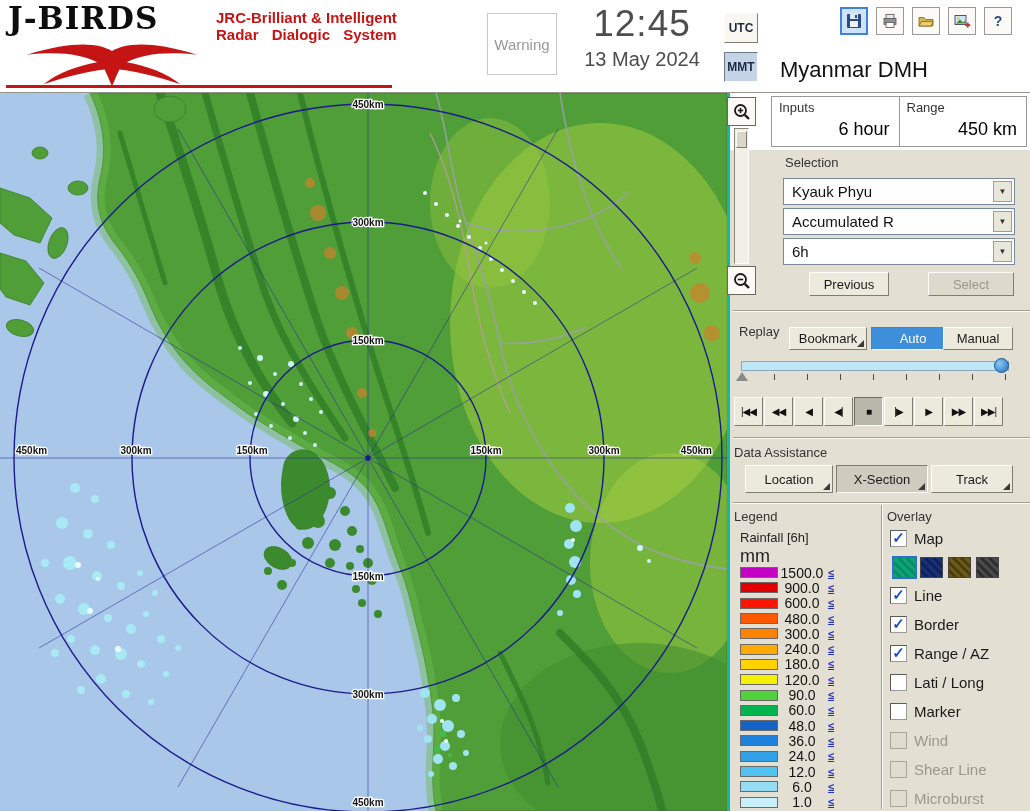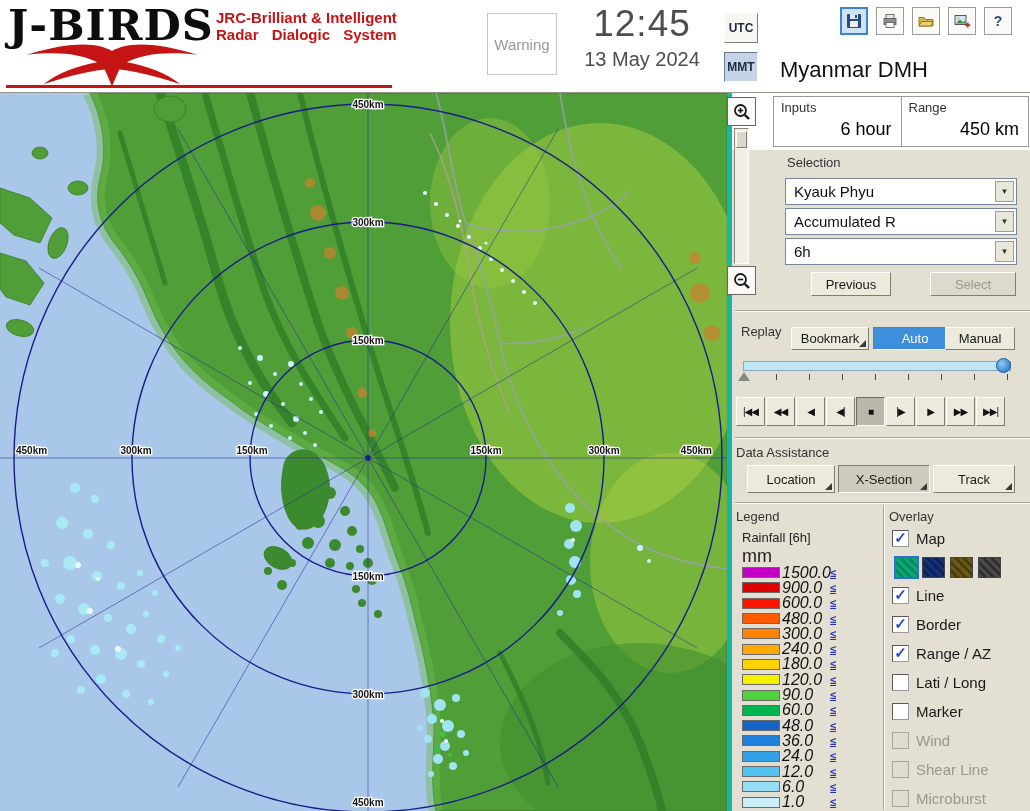--- a/index.html
+++ b/index.html
@@ -1,21 +1,21 @@
 <!DOCTYPE html>
 <html><head>
 <meta charset="utf-8">
 <style>
   * { margin:0; padding:0; box-sizing:border-box; }
   html,body { width:1030px; height:811px; }
   body { position:relative; overflow:hidden; background:#fff; font-family:"Liberation Sans",sans-serif; font-size:13px; color:#1a1a1a; }
 
   
   .header { position:absolute; left:0; top:0; width:1030px; height:93px; background:#fff; border-bottom:1px solid #979489; z-index:6; }
-  .logo-title { position:absolute; left:8px; top:0px; font-family:"DejaVu Serif",serif; font-weight:bold; font-size:43px; color:#0d0d0d; letter-spacing:1px; }
+  .logo-title { position:absolute; left:8px; top:0px; font-family:"DejaVu Serif",serif; font-weight:bold; font-size:31px; color:#0d0d0d; letter-spacing:1px; }
   .logo-sub { position:absolute; left:216px; top:9px; color:#c51414; font-weight:bold; font-size:15px; line-height:17px; white-space:nowrap; }
   .logo-sub .l2 { word-spacing:9px; }
   .eagle { position:absolute; left:14px; top:40px; }
   .logo-underline { position:absolute; left:6px; top:85px; width:386px; height:3px; background:#c51414; }
 
   .warning-box { position:absolute; left:487px; top:13px; width:70px; height:62px; background:#fff; border:1px solid #c9c9c9; display:flex; align-items:center; justify-content:center; color:#999; font-size:15px; }
   .clock { position:absolute; left:562px; top:3px; width:160px; text-align:center; color:#4d4d4d; }
   .clock .time { font-size:37px; letter-spacing:1px; }
   .clock .date { font-size:20px; margin-top:3px; }
 
@@ -33,21 +33,21 @@
   .map svg { display:block; }
   .rl { font:bold 10px "Liberation Sans",sans-serif; fill:#141414; stroke:#ffffff; stroke-width:2.5px; paint-order:stroke; }
 
   
   .zoom-btn { position:absolute; left:727px; width:29px; height:29px; background:#fbfaf6; border:1px solid #6a685e; display:flex; align-items:center; justify-content:center; padding:0; cursor:pointer; z-index:8; }
   .zoom-in { top:97px; } .zoom-out { top:266px; }
   .zoom-track { position:absolute; left:734px; top:128px; width:15px; height:136px; background:#f1efe7; border:1px solid; border-color:#8a877b #fdfcf8 #fdfcf8 #8a877b; z-index:8; }
   .zoom-thumb { position:absolute; left:1px; top:2px; width:11px; height:17px; background:#d9d6ca; border:1px solid; border-color:#fdfcf8 #7f7c70 #7f7c70 #fdfcf8; }
 
   
-  .panel { position:absolute; left:727px; top:93px; width:303px; height:718px; background:#e3e0d3; border-left:5px solid #14b8a6; }
+  .panel { position:absolute; left:727px; top:93px; width:303px; height:718px; background:#e3e0d3; border-left:3px solid #14b8a6; }
   .panel-top-white { position:absolute; left:0; top:0; width:303px; height:57px; background:#fff; }
   .inputs-box { position:absolute; left:41px; top:3px; width:256px; height:51px; background:#fff; border:1px solid #9a9a9a; display:flex; }
   .ib-cell { flex:1; } .ib-cell.first { border-right:1px solid #9a9a9a; }
   .ib-label { font-size:13px; color:#333; padding:3px 0 0 7px; }
   .ib-value { font-size:18px; color:#000; text-align:right; padding:4px 9px 0 0; }
 
   .sec-label { position:absolute; font-size:13px; color:#333; }
   .sel-label { left:55px; top:62px; }
   .dd { position:absolute; left:53px; width:232px; height:27px; background:#fff; border:1px solid #76889a; cursor:pointer; }
   .dd1{top:85px;} .dd2{top:115px;} .dd3{top:145px;}
@@ -83,21 +83,21 @@
   .da2 { left:106px; top:372px; width:92px; height:28px; }
   .da3 { left:201px; top:372px; width:82px; height:28px; }
 
   .legend-label { left:4px; top:416px; }
   .overlay-label { left:157px; top:416px; }
   .legend-title { position:absolute; left:10px; top:437px; font-size:13px; color:#222; }
   .legend-unit { position:absolute; left:10px; top:453px; font-size:18px; color:#222; }
   #legend-rows { position:absolute; left:10px; top:472px; }
   .legend-row { display:flex; align-items:center; height:15.3px; }
   .legend-swatch { width:38px; height:11px; border:1px solid #6a6a6a; }
-  .legend-value { width:44px; text-align:left; font-size:16px; color:#111; margin-left:2px;font-style:italic; }
+  .legend-value { width:44px; text-align:center; font-size:14px; color:#111; margin-left:2px; }
   .legend-leq { font-size:11px; font-weight:bold; color:#2330c0; margin-left:4px; text-decoration:underline; }
 
   #overlay-list { position:absolute; left:160px; top:431px; width:142px; }
   .ov-row { display:flex; align-items:center; height:29px; cursor:pointer; }
   .ov-row.disabled { cursor:default; }
   .cb { width:17px; height:17px; background:#fff; border:1px solid #9a9a9a; border-top-color:#5a5a5a; border-left-color:#5a5a5a; margin-right:7px; font-size:15px; line-height:14px; color:#1b49d8; font-weight:bold; text-align:center; flex:none; }
   .cb.dis { background:#dedbcf; border-color:#a8a59a; }
   .ov-label { font-size:15px; color:#1a1a1a; white-space:nowrap; }
   .ov-row.disabled .ov-label { color:#9b978b; }
   .sw-row { display:flex; align-items:center; height:28px; padding-left:2px; }

